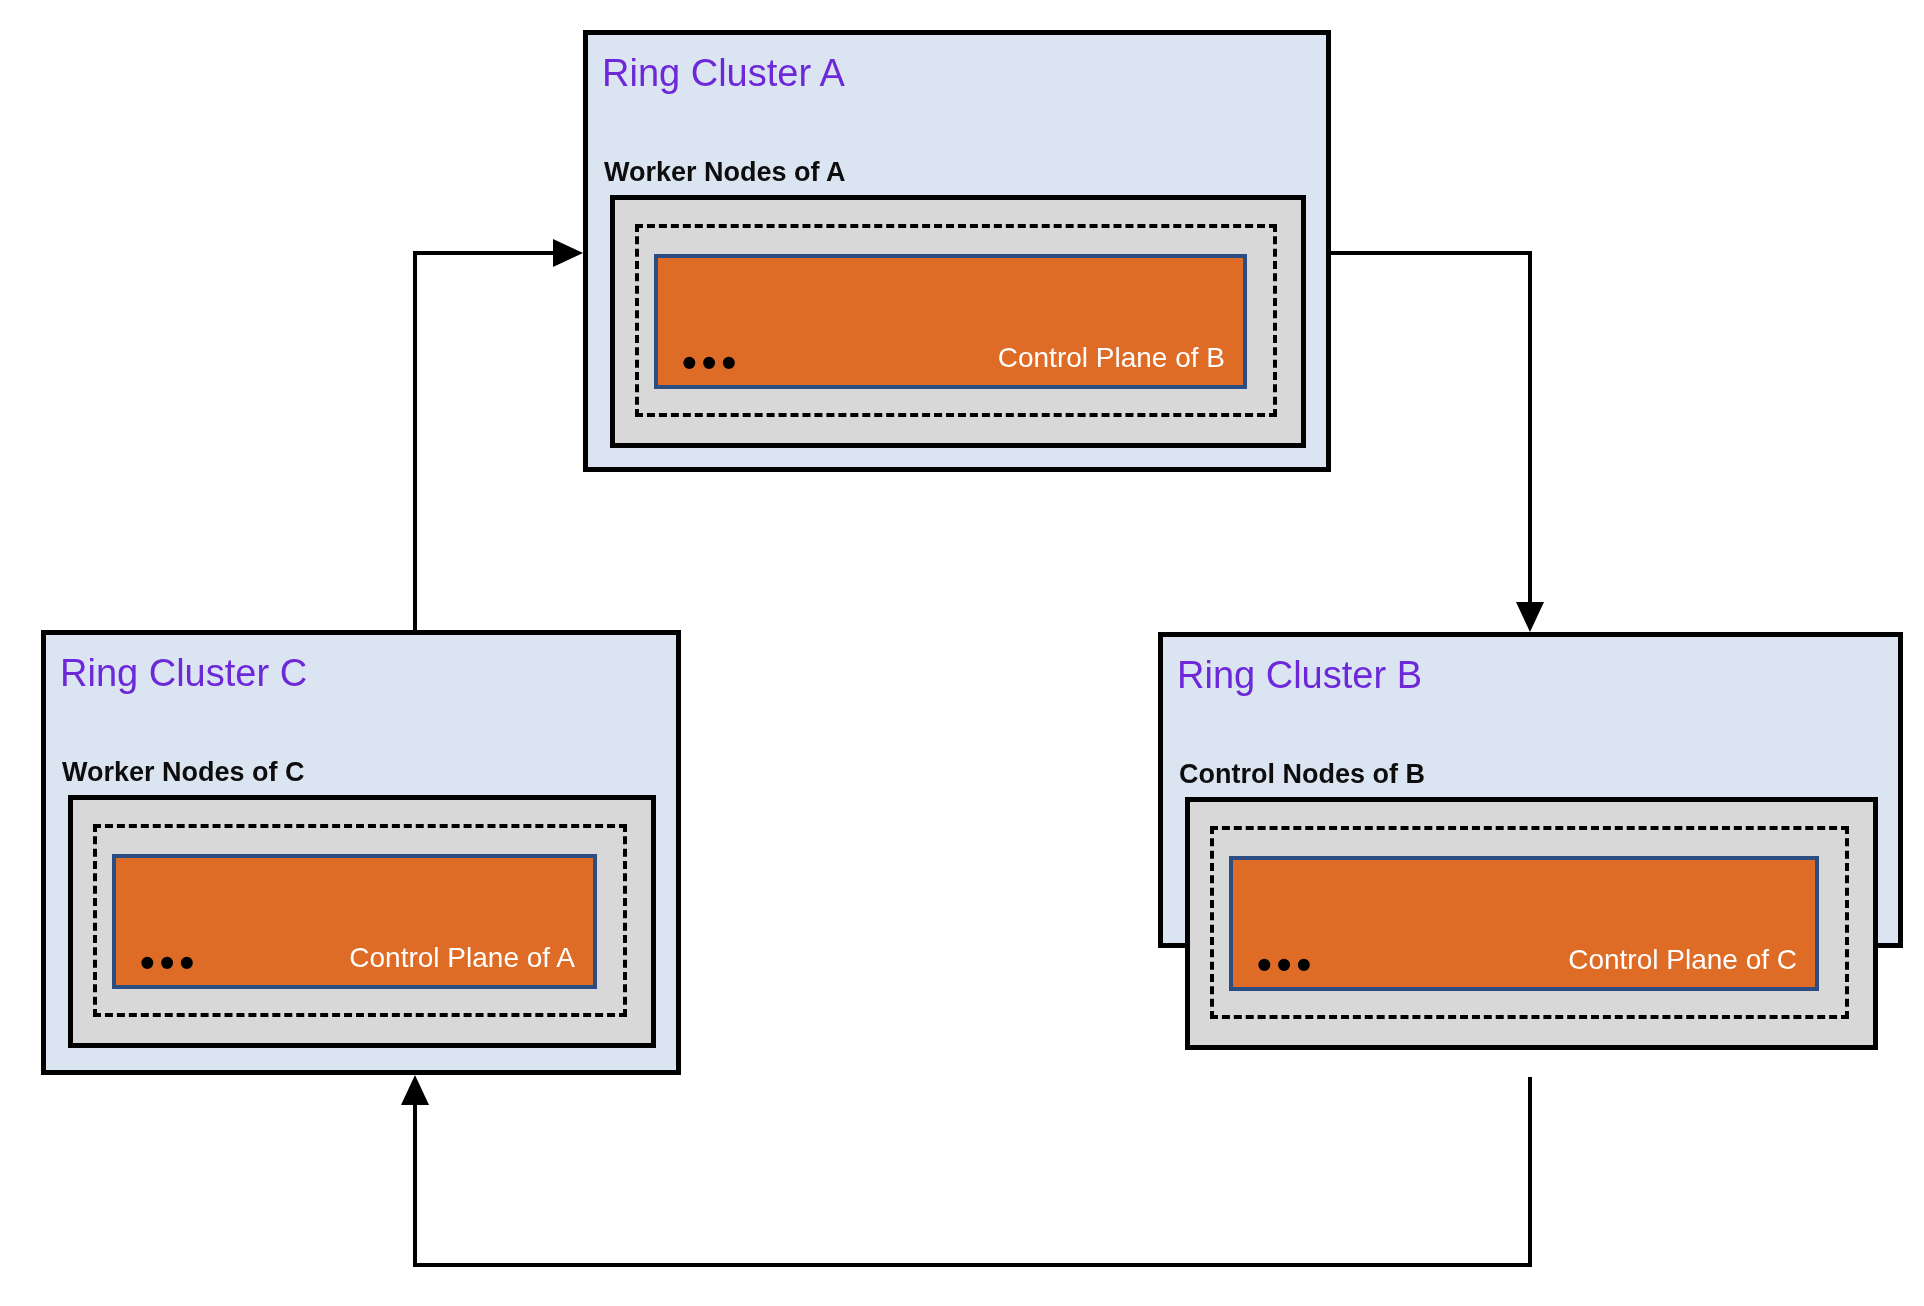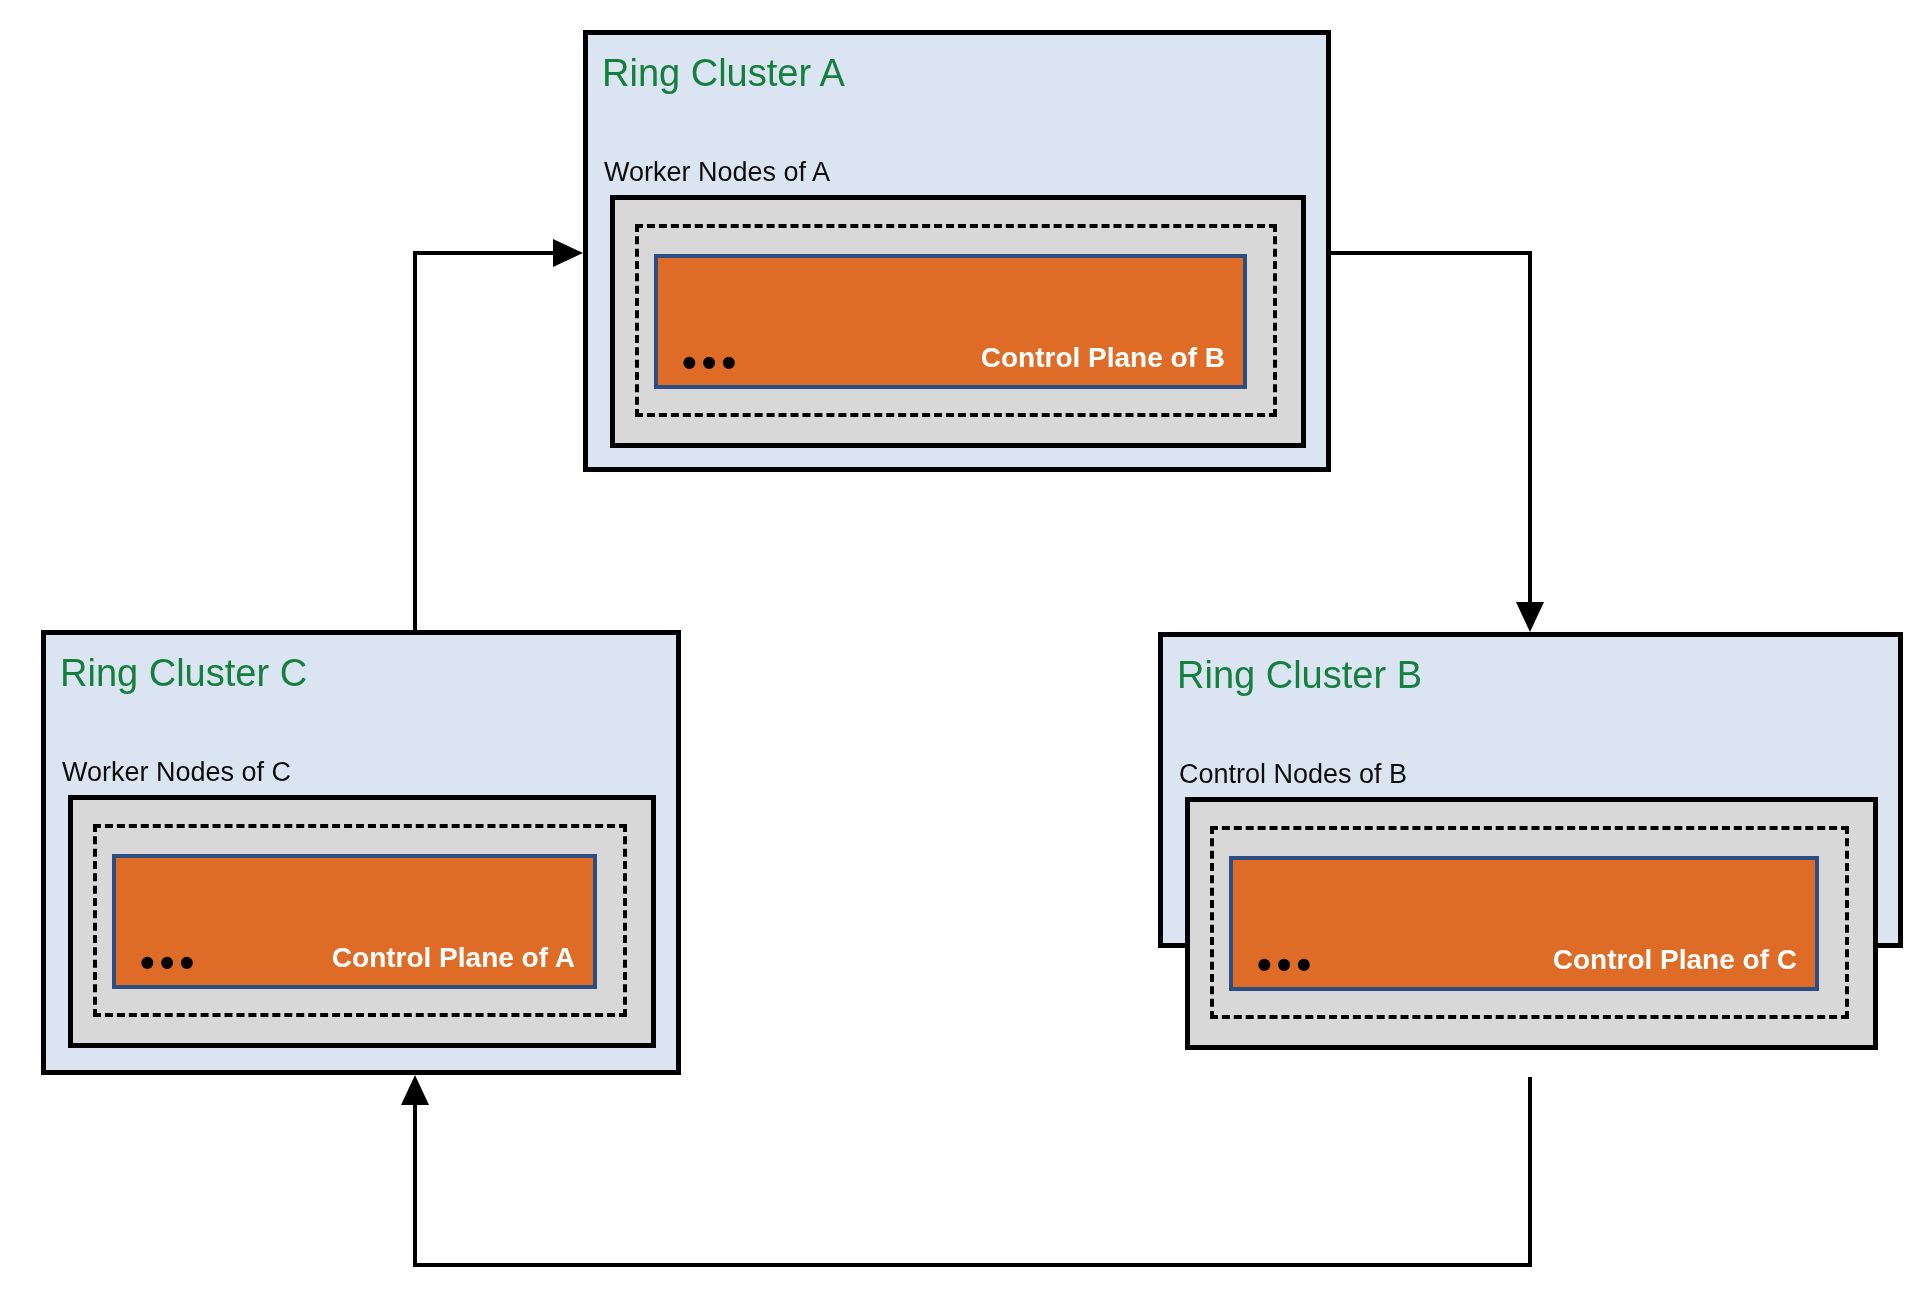--- a/index.html
+++ b/index.html
@@ -14,25 +14,25 @@
     border:5px solid var(--line,#000);
     box-sizing:border-box;
   }
   .cluster-a{left:583px;top:30px;width:748px;height:442px;}
   .cluster-c{left:41px;top:630px;width:640px;height:445px;}
   .cluster-b{left:1158px;top:632px;width:745px;height:316px;}
 
   .title-row{
     display:flex;justify-content:space-between;align-items:baseline;
     padding:16px 12px 0 14px;
-    font-size:38px;line-height:44px;color:#15803d;white-space:nowrap;
+    font-size:38px;line-height:44px;color:#6d28d9;white-space:nowrap;
   }
   .worker-label{
     position:absolute;left:16px;top:122px;
-    font-size:27px;font-weight:400;color:#0d0d0d;white-space:nowrap;
+    font-size:27px;font-weight:700;color:#0d0d0d;white-space:nowrap;
   }
   .worker-box{
     position:absolute;left:22px;right:20px;top:160px;height:253px;
     background:var(--worker-bg,#d8d8d8);
     border:5px solid var(--line,#000);
     box-sizing:border-box;
   }
   .dashed-box{
     position:absolute;left:20px;right:24px;top:24px;bottom:26px;
     border:4px dashed var(--line,#000);
@@ -47,21 +47,21 @@
   .cp-row{
     display:flex;justify-content:space-between;align-items:flex-end;
     height:100%;box-sizing:border-box;
     padding:0 18px 10px 24px;
   }
   .dots{
     font-size:42px;font-weight:700;line-height:24px;letter-spacing:5px;
     color:#000;
   }
   .cp-label{
-    font-size:28px;font-weight:700;line-height:34px;color:#ffffff;white-space:nowrap;
+    font-size:28px;font-weight:400;line-height:34px;color:#ffffff;white-space:nowrap;
   }
 
   
   .hline,.vline{position:absolute;background:var(--line,#000);}
   .hline{height:4px;}
   .vline{width:4px;}
   .arrowhead{position:absolute;width:0;height:0;}
   .arrow-right{border-top:14px solid transparent;border-bottom:14px solid transparent;border-left:30px solid var(--line,#000);}
   .arrow-down{border-left:14px solid transparent;border-right:14px solid transparent;border-top:30px solid var(--line,#000);}
   .arrow-up{border-left:14px solid transparent;border-right:14px solid transparent;border-bottom:30px solid var(--line,#000);}

